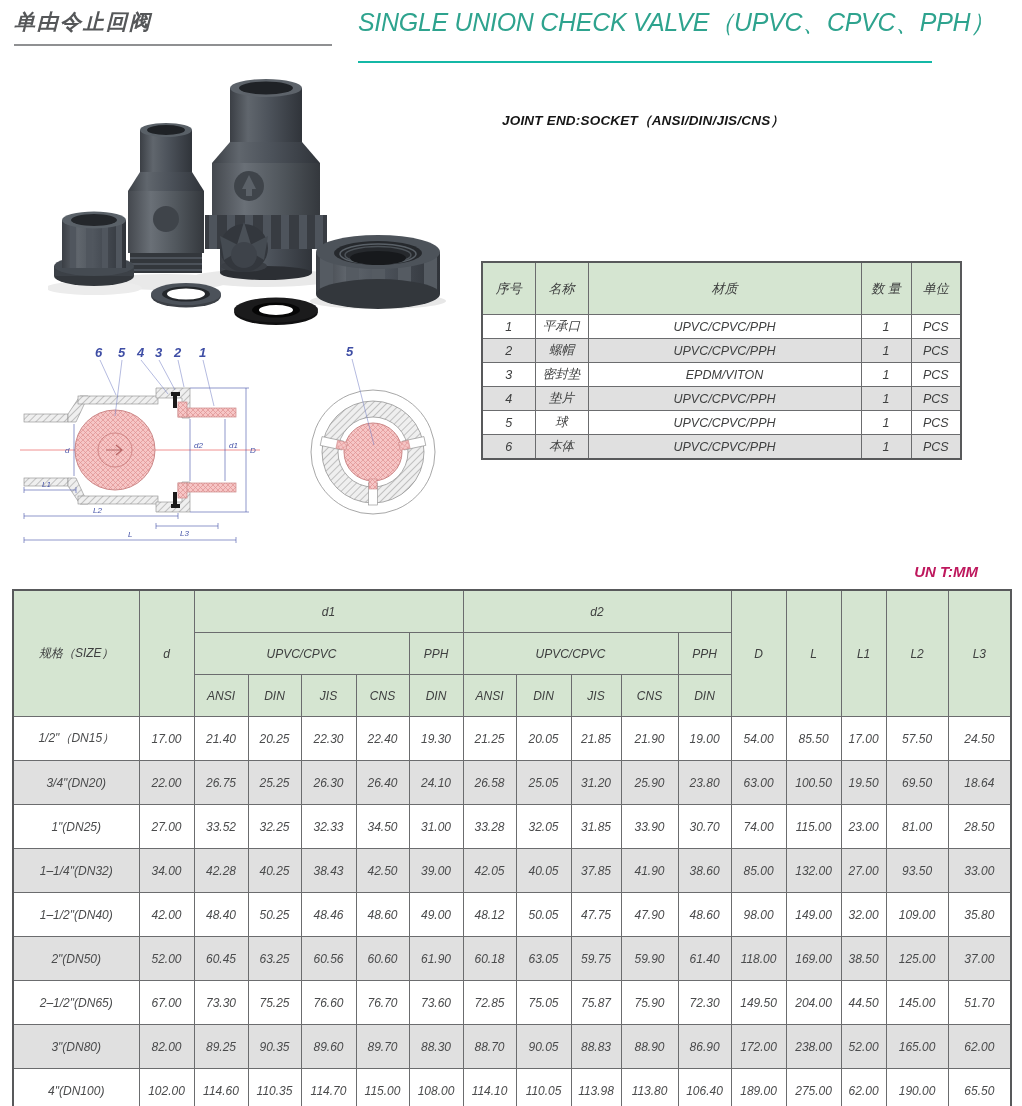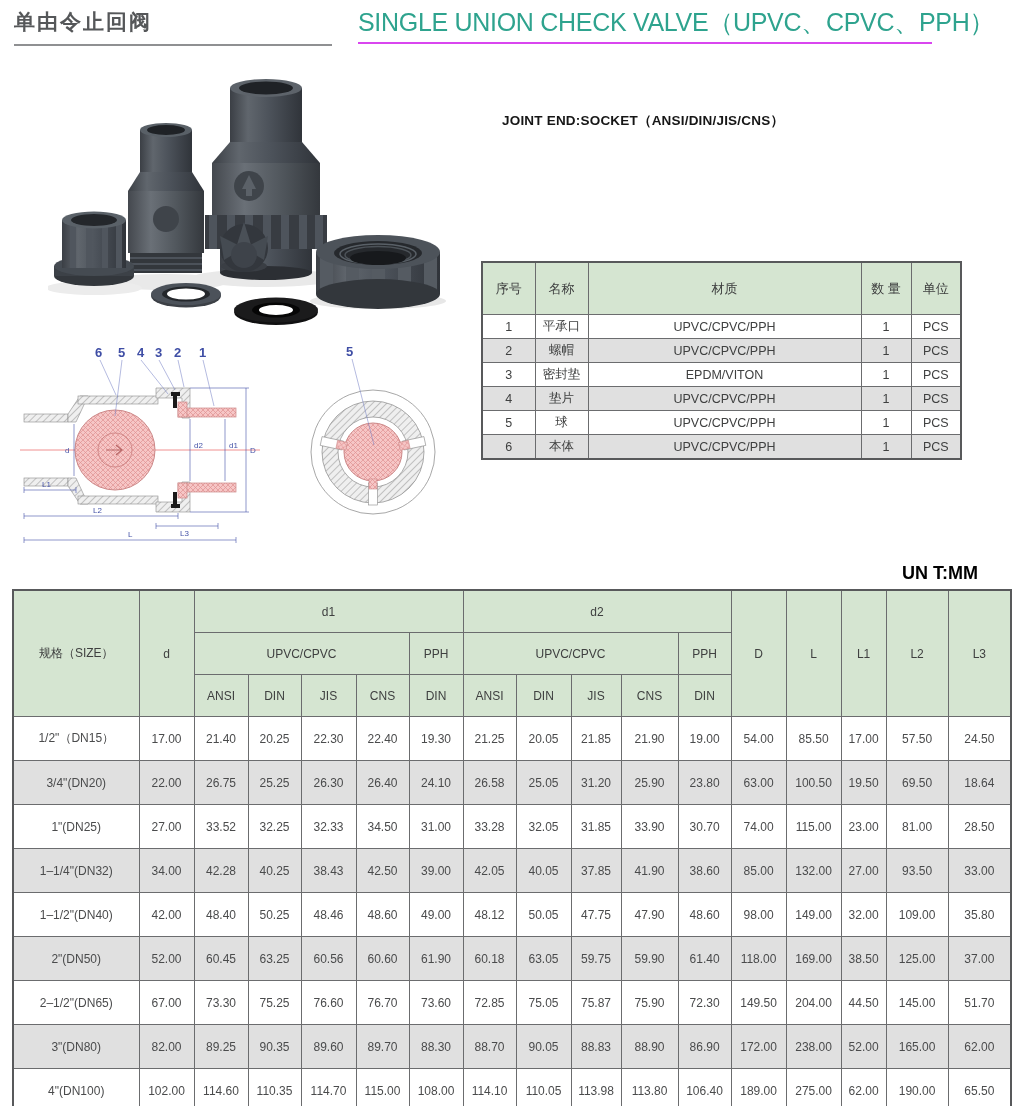--- a/index.html
+++ b/index.html
@@ -1,42 +1,42 @@
 <!DOCTYPE html>
 <html><head>
 <meta charset="utf-8">
 <style>
   html,body{margin:0;padding:0;background:#ffffff;}
   #page{position:relative;width:1022px;height:1106px;background:#fff;overflow:hidden;
-        font-family:"Liberation Sans","DejaVu Sans",sans-serif;}
+        font-family:"Liberation Sans","DejaVu Sans",sans-serif;font-style:italic;}
 
   
   .title-cn{position:absolute;left:14px;top:8px;width:318px;font-size:21px;font-weight:bold;
             color:#555759;letter-spacing:2px;border-bottom:2px solid #8f9092;padding-bottom:8px;}
   .title-en{position:absolute;left:358px;top:6px;width:574px;font-size:25px;font-weight:400;
-            color:#2ea38e;text-align:left;border-bottom:2px solid #d946ef;padding-bottom:3px;
+            color:#2ea38e;text-align:left;border-bottom:2px solid #14b8a6;padding-bottom:22px;
             letter-spacing:-0.3px;white-space:nowrap;}
 
   
   .specs{position:absolute;left:502px;top:112px;width:420px;}
   .spec-line{font-size:13.5px;font-weight:bold;color:#161616;margin-bottom:24px;letter-spacing:0.2px;}
 
   
   table{border-collapse:collapse;table-layout:fixed;width:100%;}
   th,td{border:1px solid #6b6c6e;text-align:center;color:#3f4040;overflow:hidden;white-space:nowrap;}
   th{background:#d5e5d1;font-weight:400;}
   tbody tr:nth-child(even){background:#e0e0e0;}
   tbody tr:nth-child(odd){background:#ffffff;}
 
   .parts-table{position:absolute;left:481px;top:261px;width:479px;}
   .parts-table table{border:2px solid #58595b;}
   .parts-table th{height:49px;font-size:13px;}
   .parts-table td{height:21px;font-size:12.5px;}
 
-  .unit-note{position:absolute;top:563px;right:44px;font-size:18px;font-weight:bold;color:#000000;}
+  .unit-note{position:absolute;top:563px;right:44px;font-size:15px;font-weight:bold;color:#be185d;}
 
   .dim-table{position:absolute;left:12px;top:589px;width:998px;}
   .dim-table table{border:2px solid #58595b;}
   .dim-table th{height:39px;font-size:12px;}
   .dim-table td{height:41px;font-size:12px;color:#4a4b4c;}
 
   .photo{position:absolute;left:48px;top:70px;}
   .drawing{position:absolute;left:18px;top:340px;}
 </style>
 </head>

